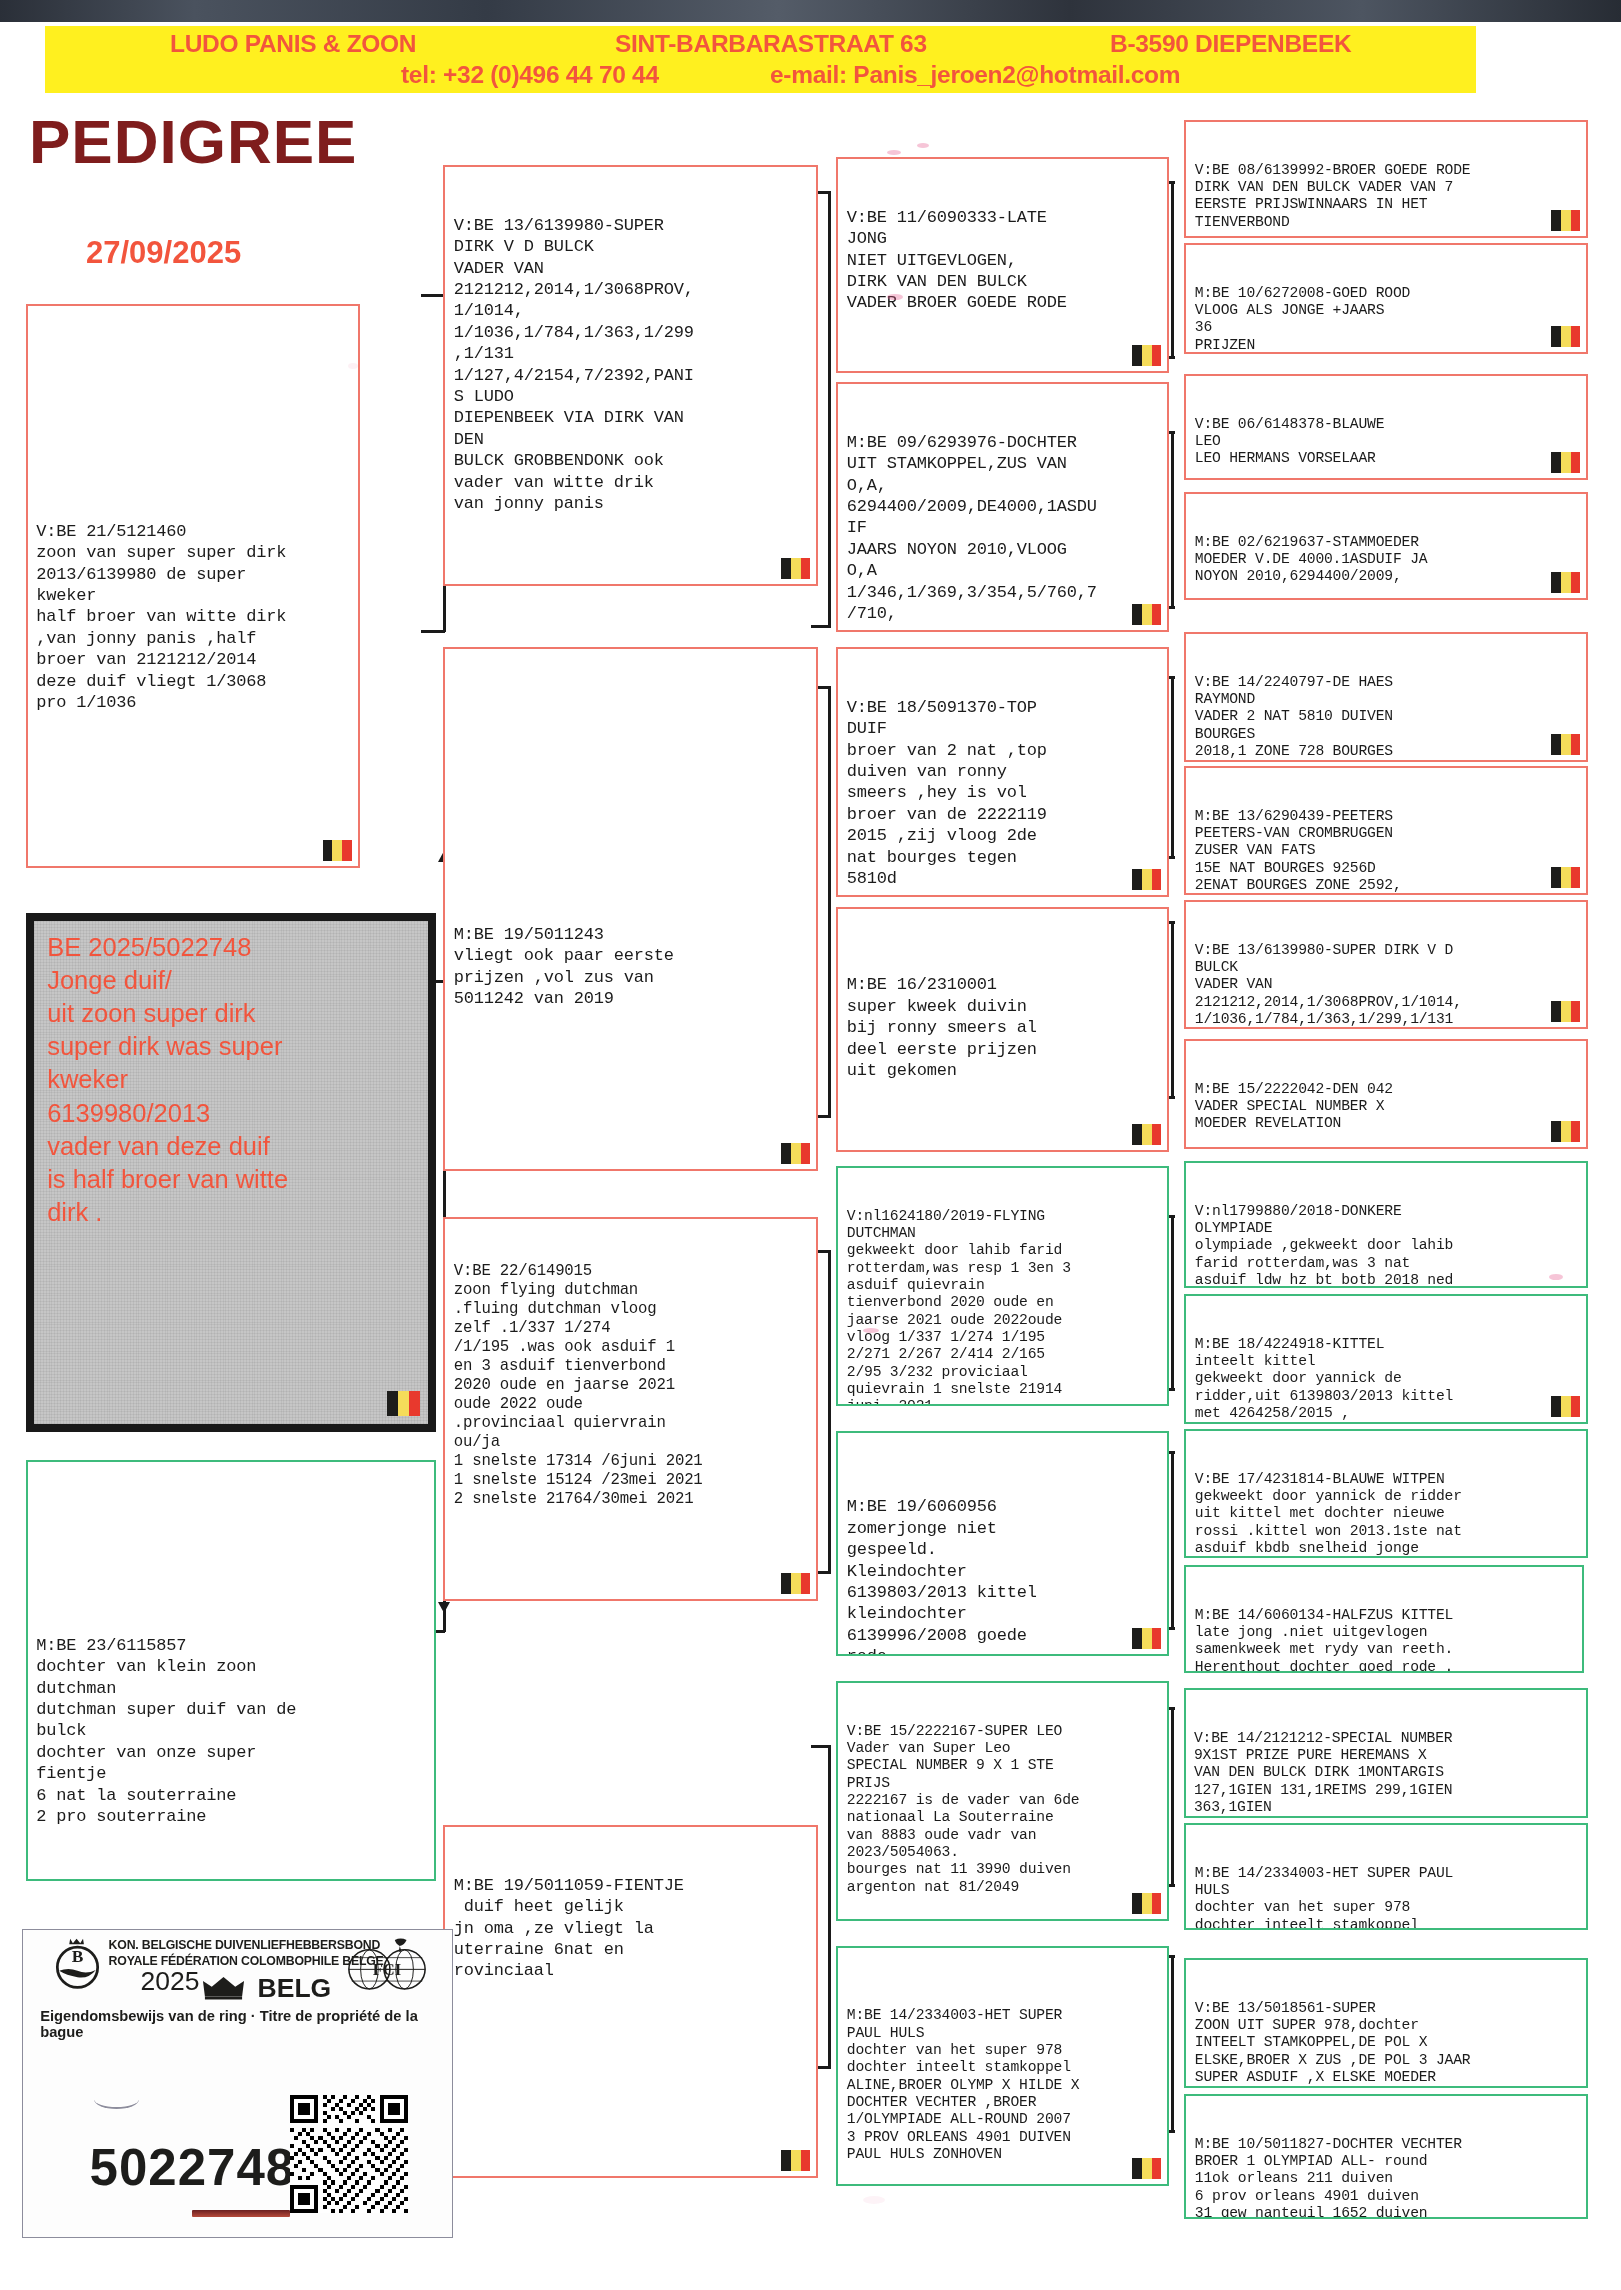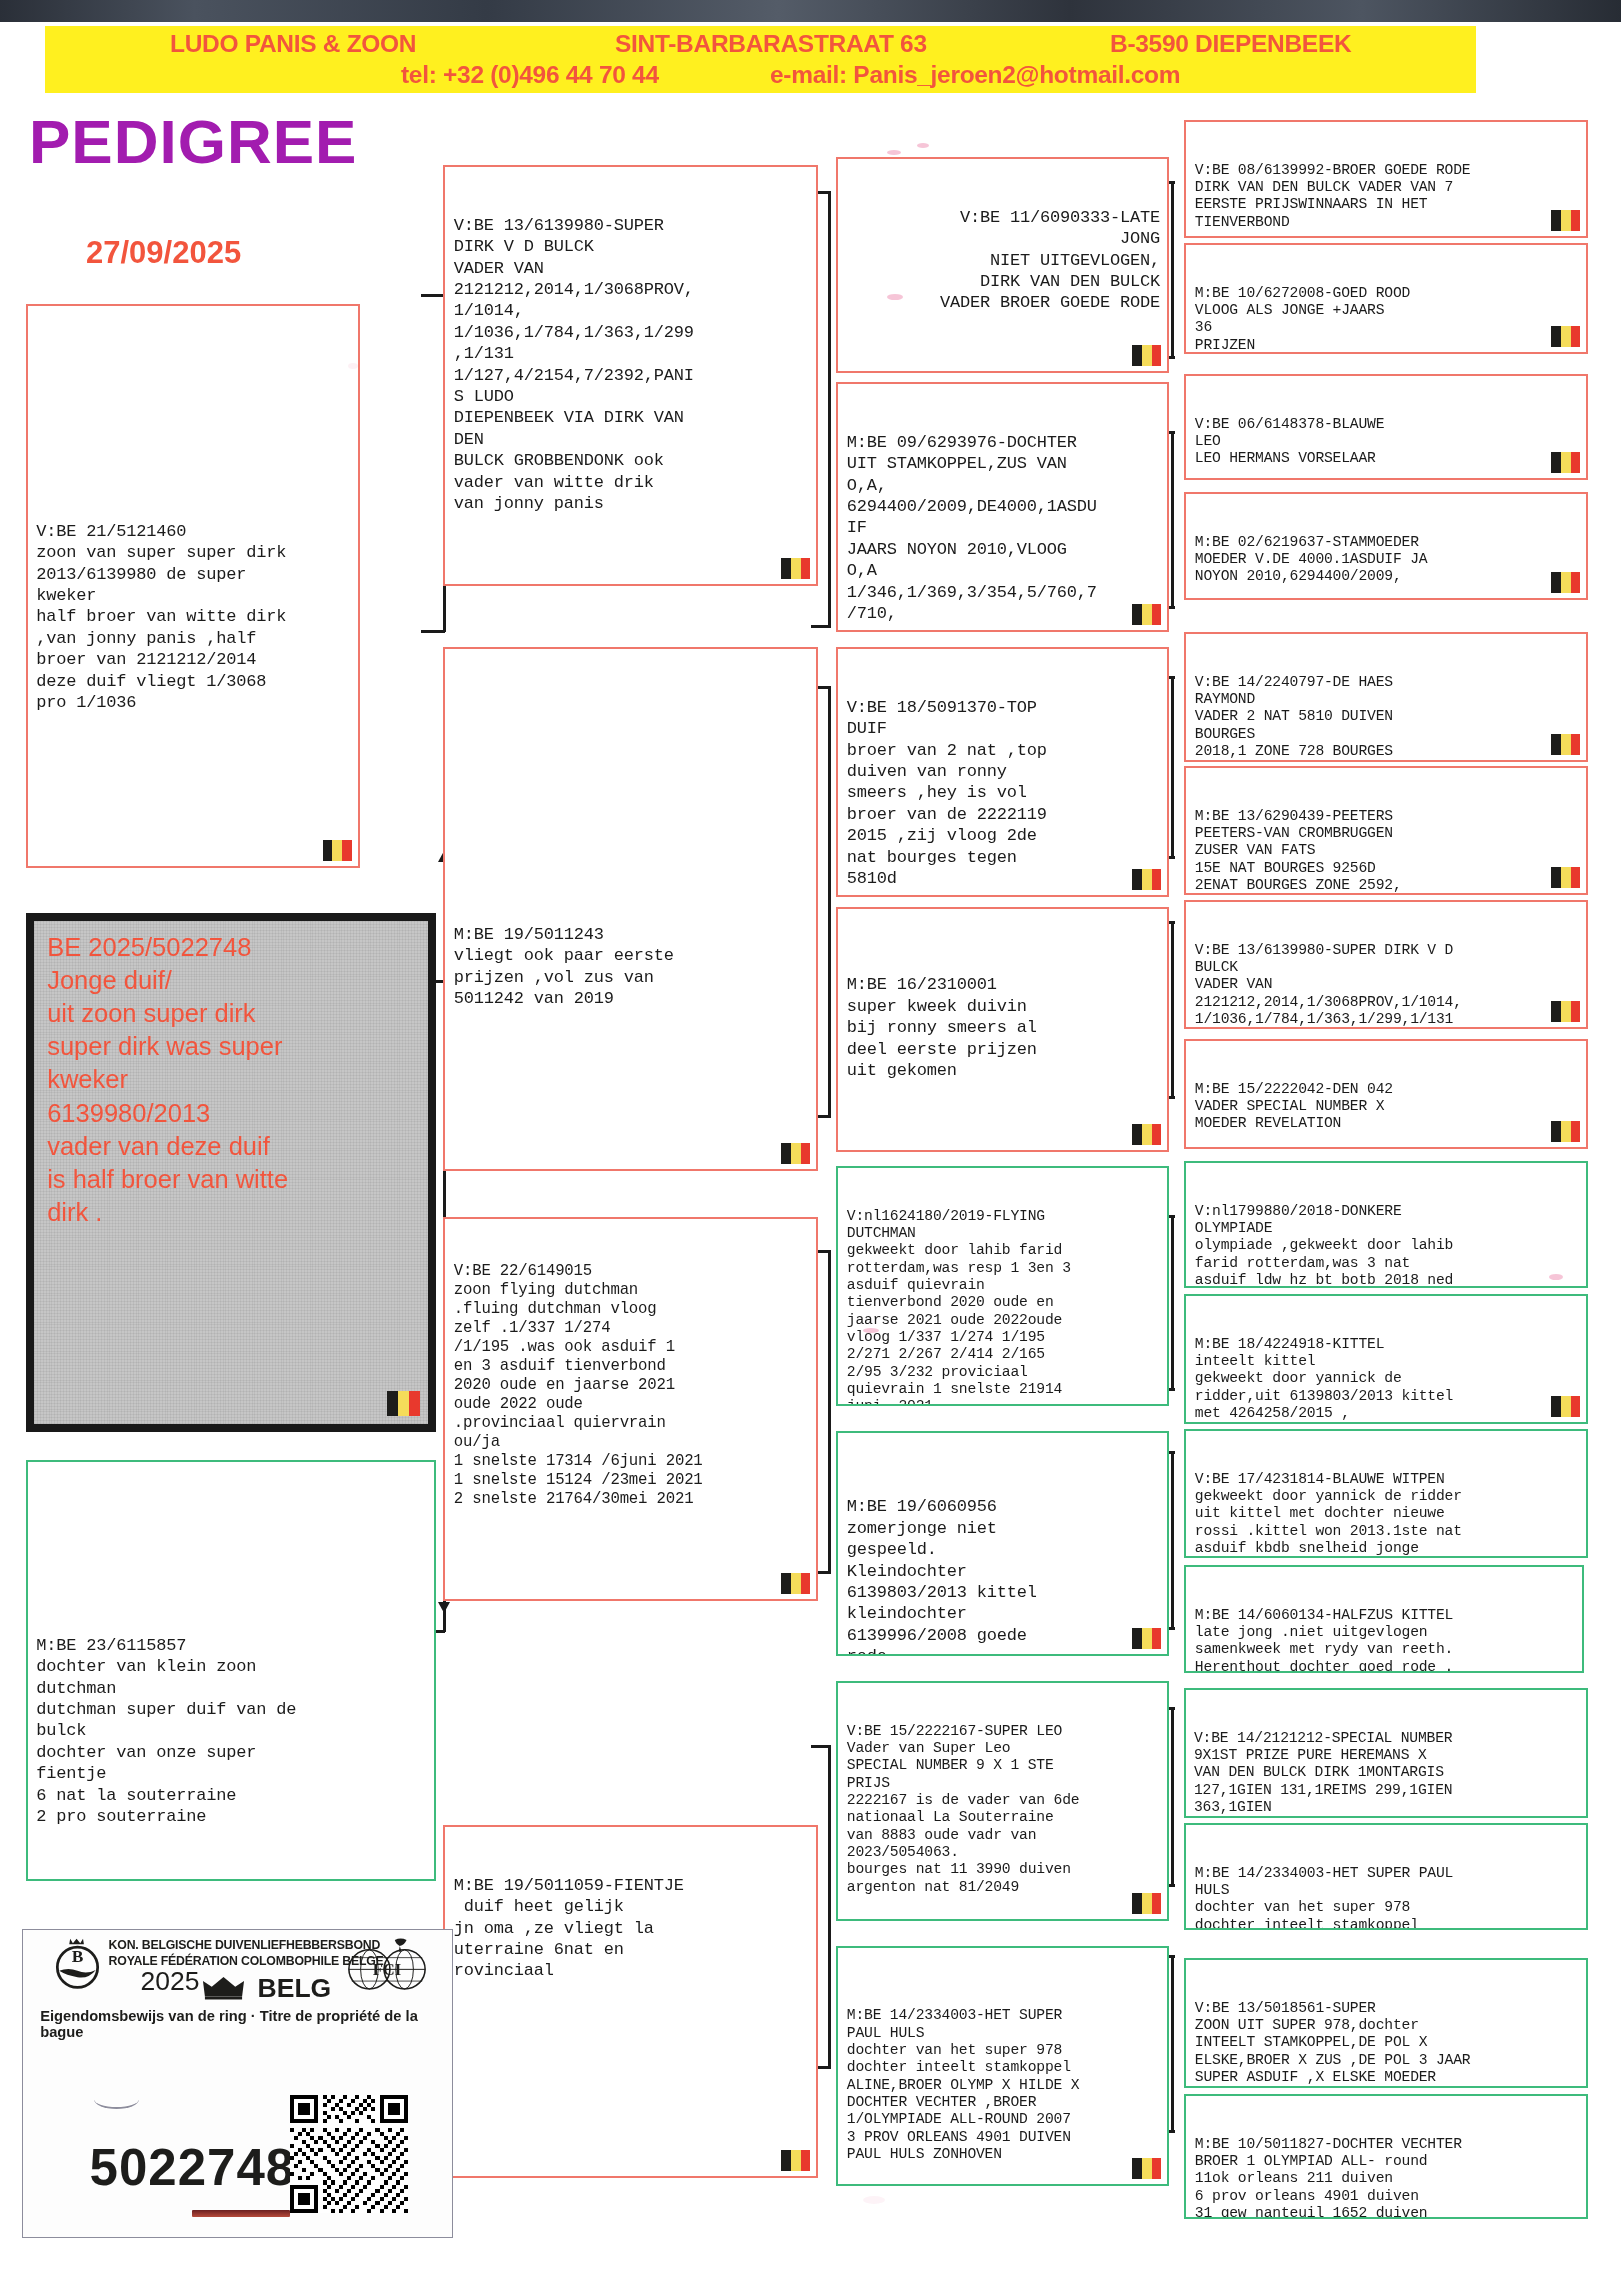--- a/index.html
+++ b/index.html
@@ -32,21 +32,21 @@
   .bn-name { left: 125px; top: 4.9px; }
   .bn-street { left: 570px; top: 4.9px; }
   .bn-zip { left: 1065px; top: 4.9px; }
   .bn-tel { left: 356px; top: 35px; }
   .bn-mail { left: 725px; top: 35px; }
 
   
   .ped-title {
     position: absolute; left: 29px; top: 106px;
     font-family: "Liberation Sans", sans-serif;
-    font-size: 62px; font-weight: bold; color: #a21caf;
+    font-size: 62px; font-weight: bold; color: #7f1d1d;
     letter-spacing: 1px;
   }
   .ped-date {
     position: absolute; left: 86px; top: 235px;
     font-family: "Liberation Sans", sans-serif;
     font-size: 31px; font-weight: bold; color: #f2553d;
   }
 
   
   .box {
@@ -304,21 +304,21 @@
 
   <div class="box" style="left:443px; top:1825px; width:375px; height:353px;">
     <span class="txt">M:BE 19/5011059-FIENTJE
  duif heet gelijk
 jn oma ,ze vliegt la
 uterraine 6nat en
 rovinciaal</span>
     <span class="flag"><i class="f1"></i><i class="f2"></i><i class="f3"></i></span>
   </div>
 
-  <div class="box" style="left:836px; top:157px; width:333px; height:216px;text-align:right;">
+  <div class="box" style="left:836px; top:157px; width:333px; height:216px;">
     <span class="txt">V:BE 11/6090333-LATE
 JONG
 NIET UITGEVLOGEN,
 DIRK VAN DEN BULCK
 VADER BROER GOEDE RODE</span>
     <span class="flag"><i class="f1"></i><i class="f2"></i><i class="f3"></i></span>
   </div>
 
   <div class="box" style="left:836px; top:382px; width:333px; height:250px;">
     <span class="txt">M:BE 09/6293976-DOCHTER

